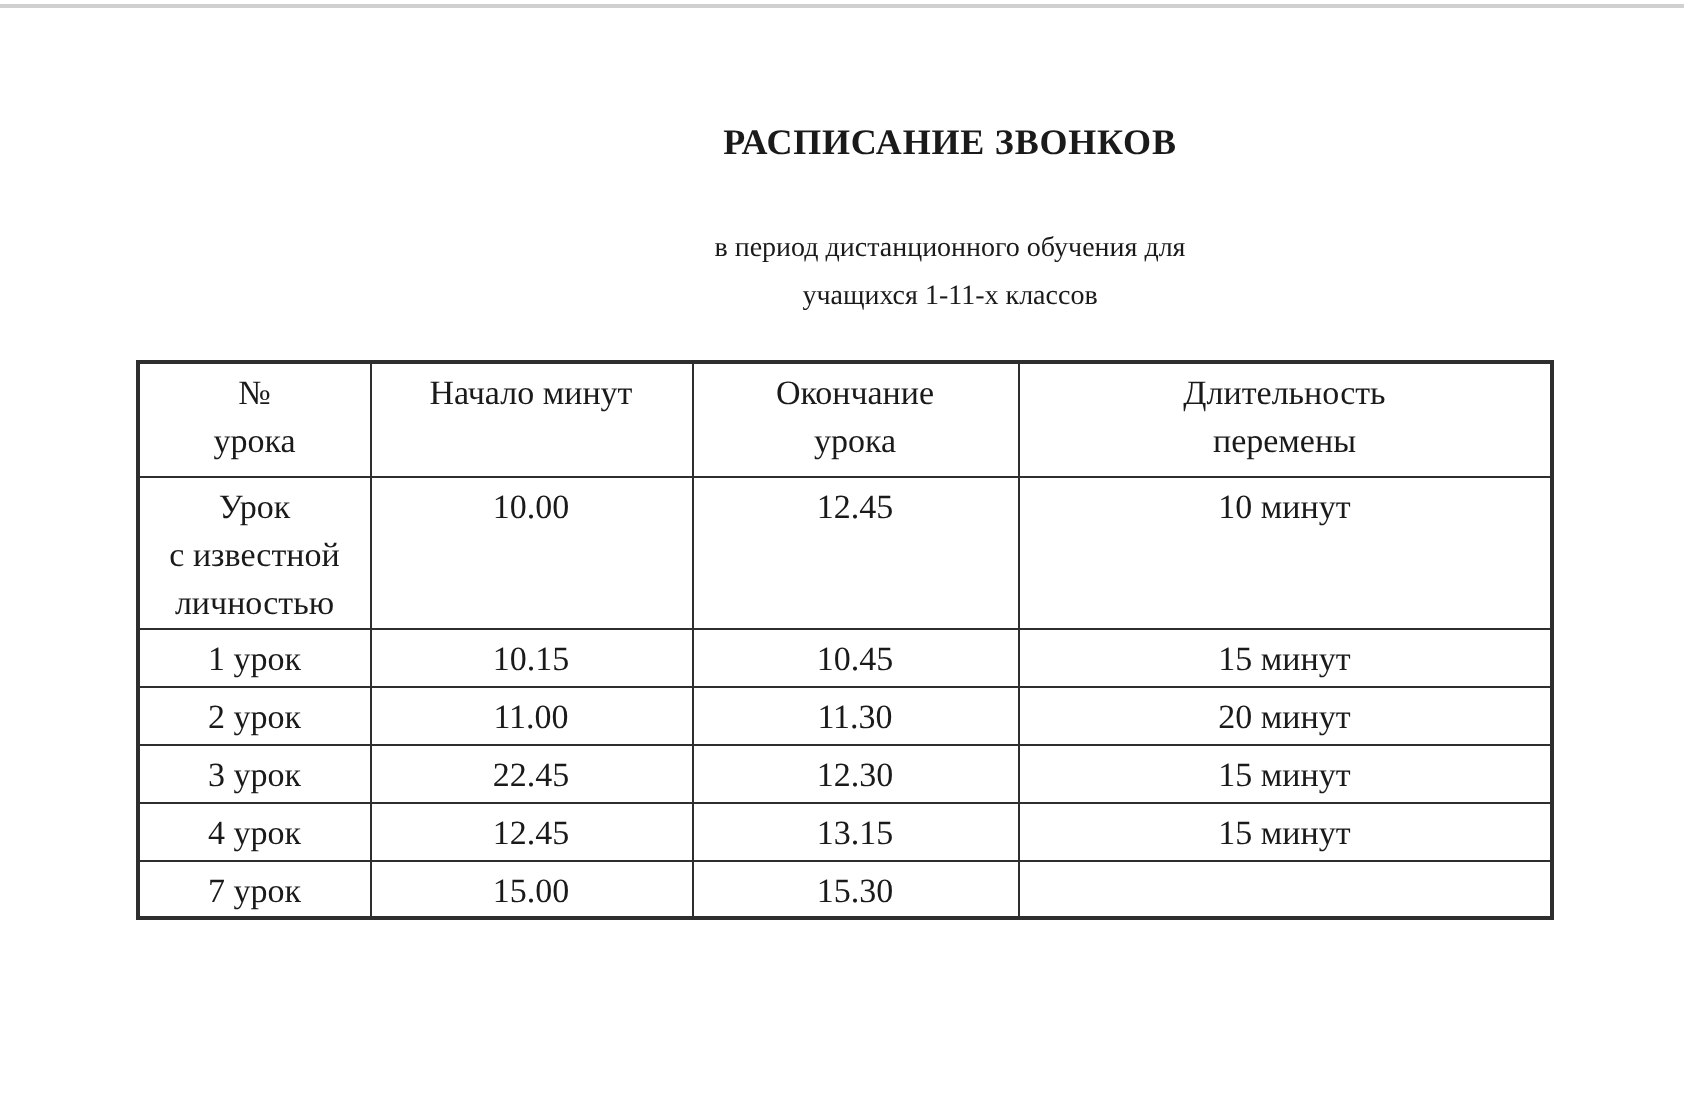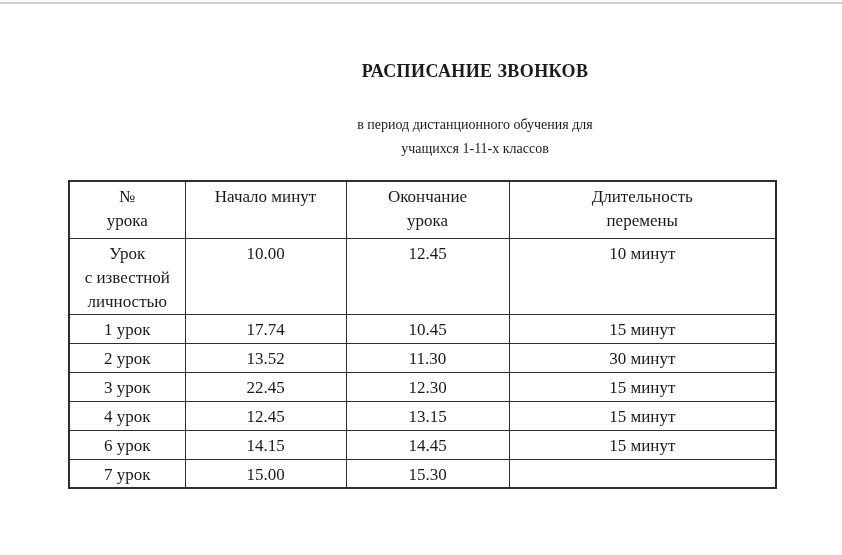--- a/index.html
+++ b/index.html
@@ -105,49 +105,43 @@
       <tr class="row-tall">
         <td>Урок
 с известной
 личностью</td>
         <td>10.00</td>
         <td>12.45</td>
         <td>10 минут</td>
       </tr>
       <tr class="row-regular">
         <td>1 урок</td>
-        <td>17.74</td>
+        <td>10.15</td>
         <td>10.45</td>
         <td>15 минут</td>
       </tr>
       <tr class="row-regular">
         <td>2 урок</td>
-        <td>13.52</td>
+        <td>11.00</td>
         <td>11.30</td>
-        <td>30 минут</td>
+        <td>20 минут</td>
       </tr>
       <tr class="row-regular">
         <td>3 урок</td>
         <td>22.45</td>
         <td>12.30</td>
         <td>15 минут</td>
       </tr>
       <tr class="row-regular">
         <td>4 урок</td>
         <td>12.45</td>
         <td>13.15</td>
         <td>15 минут</td>
       </tr>
       <tr class="row-regular">
-        <td>6 урок</td>
-        <td>14.15</td>
-        <td>14.45</td>
-        <td>15 минут</td>
-      </tr>
-      <tr class="row-regular">
         <td>7 урок</td>
         <td>15.00</td>
         <td>15.30</td>
         <td></td>
       </tr>
     </tbody>
   </table>
 
 </div>
 

